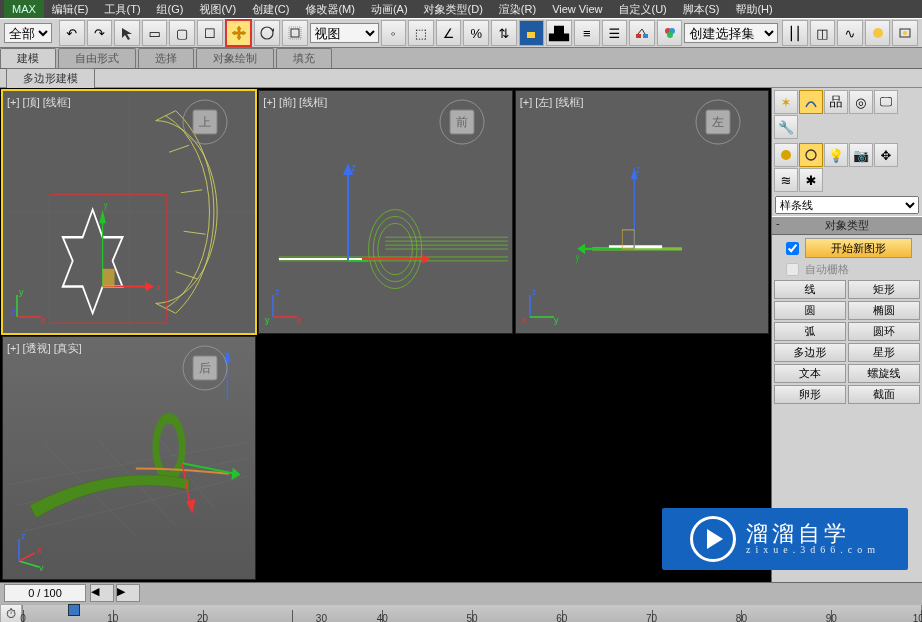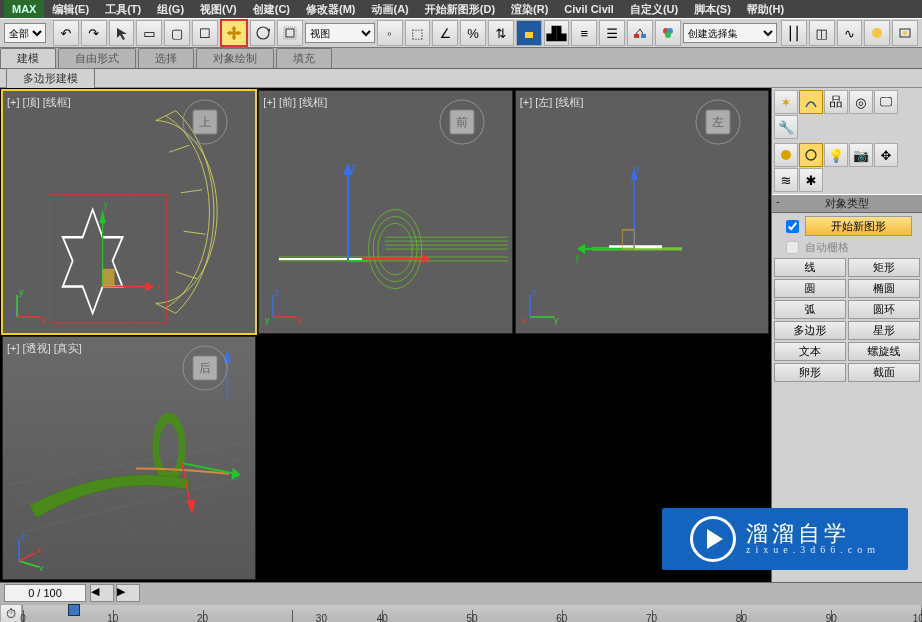--- a/index.html
+++ b/index.html
@@ -16,25 +16,25 @@
   --accent-yellow:#ffd000;
   --sel-yellow:#ffe44a;
   --grid-stroke:#666;
   --viewport-border:#000;
   --active-vp:#f5d21a;
   --green3d:#5b9a23;
   font-family:"Microsoft YaHei","SimSun",sans-serif;
   font-size:11px;
 }
 html,body{margin:0;padding:0;width:922px;height:622px;overflow:hidden;background:var(--bg-app);}
-.menubar{height:18px;background:var(--bg-menu);display:flex;align-items:center;padding:0 4px;color:var(--txt-light);font-size:11px;font-weight:bold;}
+.menubar{height:18px;background:var(--bg-menu);display:flex;align-items:center;padding:0 4px;color:var(--txt-light);font-size:11px;}
 .menubar .item{padding:0 8px;cursor:pointer;display:flex;align-items:center;height:100%;}
 .menubar .item.first{background:#2b6b2b;color:#cfe;}
 .toolbar{height:28px;background:var(--bg-panel);border-top:1px solid #fff;border-bottom:1px solid #777;display:flex;align-items:center;padding:0 4px;gap:2px;}
-.toolbar select{height:20px;font-size:10px;background:#f4f4f4;border:1px solid #888;}
+.toolbar select{height:20px;font-size:13px;background:#f4f4f4;border:1px solid #888;}
 .tool-btn{width:24px;height:24px;border:1px solid #aaa;background:linear-gradient(#f2f2f2,#d8d8d8);display:flex;align-items:center;justify-content:center;font-size:13px;cursor:pointer;}
 .tool-btn.sel{border:2px solid #d33;background:#ffe27a;}
 .tool-btn svg{display:block;}
 .tabbar{height:20px;background:var(--bg-panel-dark);display:flex;align-items:end;padding-left:0;border-bottom:1px solid #666;}
 .tab{padding:2px 16px 2px;margin-right:2px;background:var(--bg-panel);border:1px solid #777;border-bottom:none;border-radius:2px 2px 0 0;font-size:11px;color:#333;}
 .tab.inactive{background:var(--bg-panel-dark);color:#555;}
 .subtab{height:18px;background:var(--bg-panel);display:flex;align-items:center;padding-left:6px;border-bottom:1px solid #888;font-size:11px;}
 .main{display:flex;height:calc(622px - 18px - 28px - 20px - 18px - 44px);}
 .viewports{flex:1;position:relative;padding:2px;display:grid;grid-template-columns:1fr 1fr 1fr;grid-template-rows:1fr 1fr;gap:2px;background:#000;}
 .vp{position:relative;background:#5e5e5e;border:1px solid #222;overflow:hidden;}
@@ -76,23 +76,23 @@
 
 <div class="menubar">
     <div class="item first">MAX</div>
     <div class="item">编辑(E)</div>
     <div class="item">工具(T)</div>
     <div class="item">组(G)</div>
     <div class="item">视图(V)</div>
     <div class="item">创建(C)</div>
     <div class="item">修改器(M)</div>
     <div class="item">动画(A)</div>
-    <div class="item">开始新图形(D)</div>
+    <div class="item">对象类型(D)</div>
     <div class="item">渲染(R)</div>
-    <div class="item">Civil Civil</div>
+    <div class="item">View View</div>
     <div class="item">自定义(U)</div>
     <div class="item">脚本(S)</div>
     <div class="item">帮助(H)</div>
   </div>
 
 <div class="toolbar">
   <select>
     <option>全部</option>
   </select>
   <div style="width:3px"></div>
@@ -409,20 +409,23 @@
         <svg width="14" height="14">
             <circle cx="7" cy="7" r="5" fill="none" stroke="#333" stroke-width="1.3"></circle>
           </svg>
       </div>
       <div class="tool-btn">💡</div>
       <div class="tool-btn">📷</div>
       <div class="tool-btn">✥</div>
       <div class="tool-btn">≋</div>
       <div class="tool-btn">✱</div>
     </div>
+    <select class="panel-select">
+      <option>样条线</option>
+    </select>
 
     <div class="rollout-header">对象类型</div>
     <div class="rollout-body">
       <div class="chk-row">
         <input type="checkbox" checked="" style="">
         <div class="obj-btn accent" style="flex:1">开始新图形</div>
       </div>
       <div class="chk-row">
         <input type="checkbox" disabled="" style="">
         <span style="color:#888">自动栅格</span>

